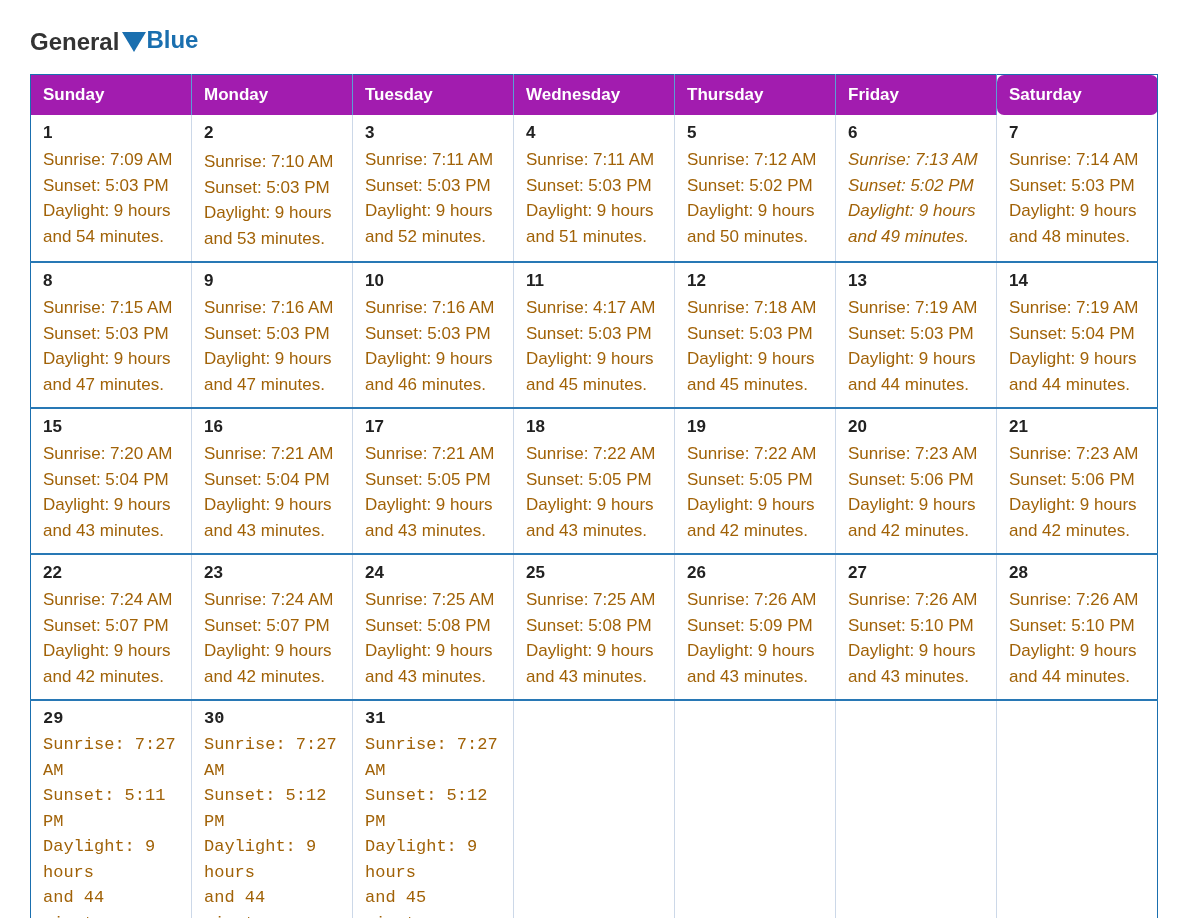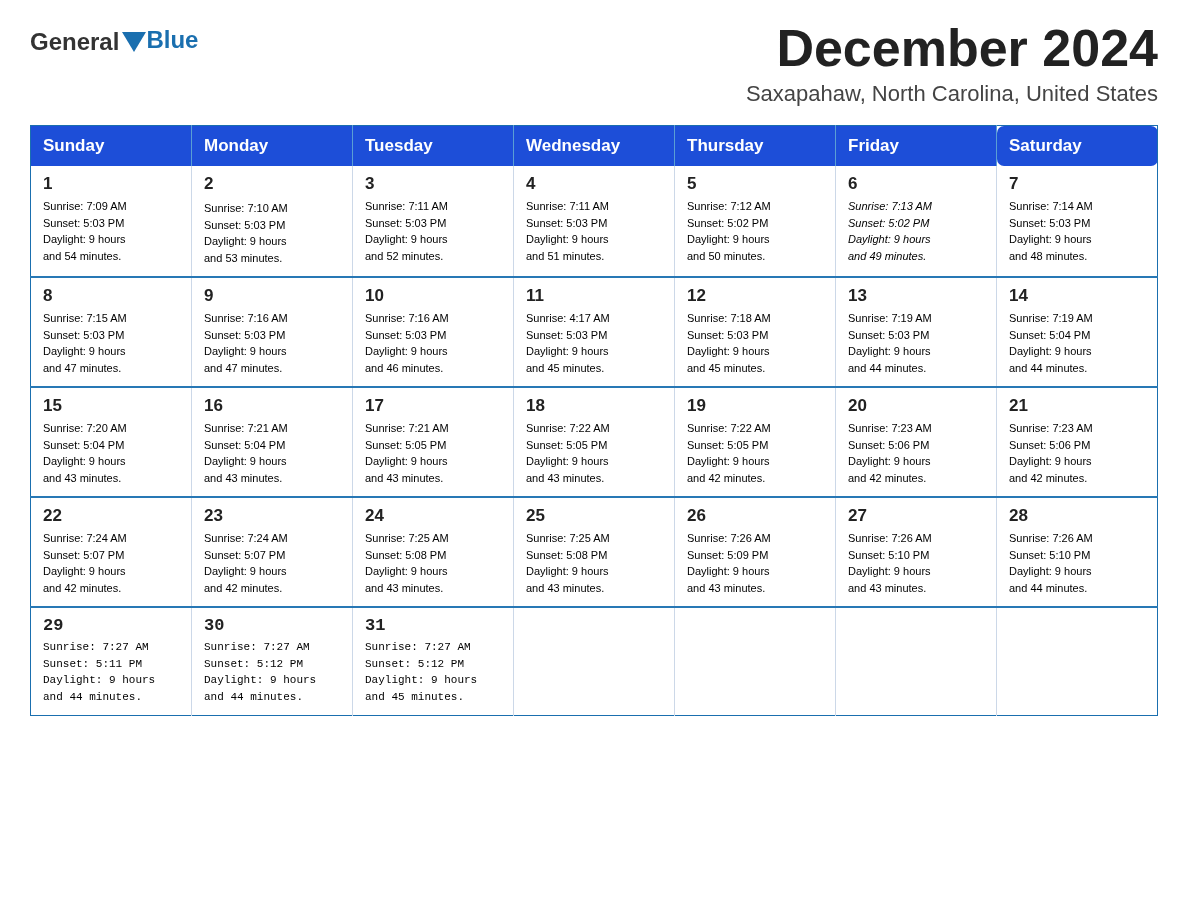--- a/index.html
+++ b/index.html
@@ -35,21 +35,21 @@
       font-size: 22px;
       color: #444;
       margin-top: 4px;
     }
     .calendar-table {
       width: 100%;
       border-collapse: collapse;
       border: 1.5px solid #1a6faf;
     }
     .calendar-table th {
-      background-color: #1d4ed8;
+      background-color: #a21caf;
       color: #fff;
       font-size: 17px;
       font-weight: bold;
       padding: 10px 12px;
       text-align: left;
       border-right: 1px solid #5a9fd4;
     }
     .calendar-table th:last-child {
       border-right: none;
       border-radius: 7px;
@@ -72,22 +72,22 @@
       font-family: Liberation Mono, monospace;
     }
     .day-number {
       font-size: 17px;
       font-weight: bold;
       color: #222;
       display: block;
       margin-bottom: 4px;
     }
     .day-info {
-      font-size: 11px;
-      color: #000000;
+      font-size: 17px;
+      color: #a16207;
       line-height: 1.5;
     }
     .empty-cell {
       background: #fff;
     }
     
     .logo-container {
       display: flex;
       align-items: center;
     }
@@ -110,24 +110,20 @@
 </head>
 <body>
 
 <div class="header-area">
   <div class="logo">
     <div class="logo-container">
       <span class="logo-word">General</span>
       <span class="logo-triangle"></span>
     </div>
     <div style="color:#1a6faf;font-size:24px;font-weight:bold;margin-top:-2px;">Blue</div>
-  </div>
-  <div class="title-area">
-    <div class="month-title">December 2024</div>
-    <div class="location-title">Saxapahaw, North Carolina, United States</div>
   </div>
 </div>
 
 <table class="calendar-table">
   <thead>
     <tr>
     <th>Sunday</th>
         <th>Monday</th>
         <th>Tuesday</th>
         <th>Wednesday</th>

